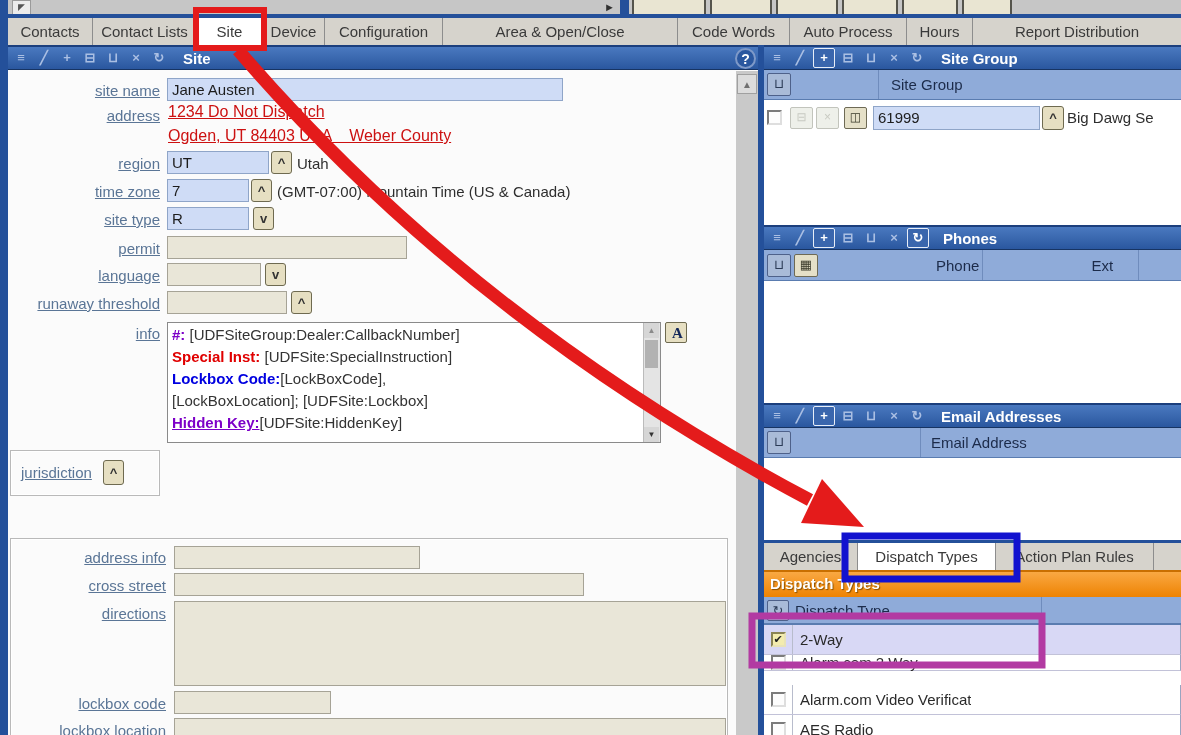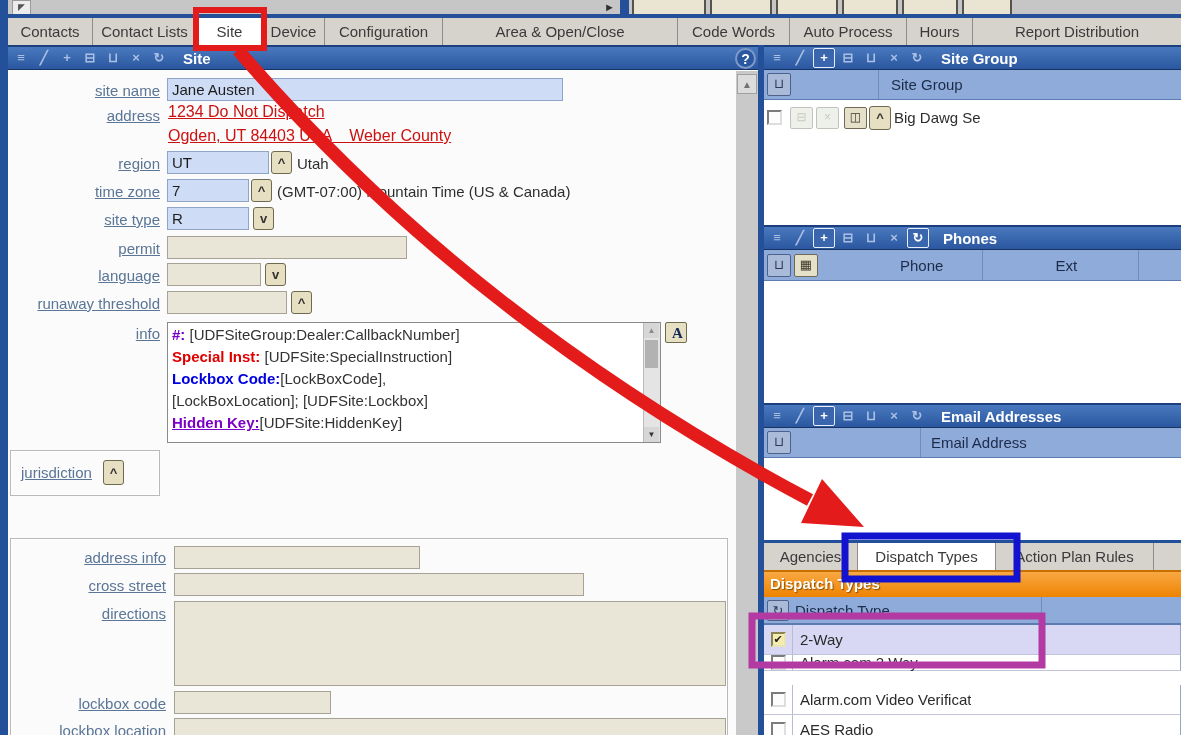--- a/index.html
+++ b/index.html
@@ -198,39 +198,40 @@
     <div class="sect subhead" style="top:25px;height:30px;">
       <div class="sbtn"><span>⊔</span></div>
       <div class="vline" style="left:114px;"></div>
       <span style="margin-left:100px;">Site Group</span>
     </div>
     <div class="sect" style="top:56px;height:33px;display:flex;align-items:center;">
       <span class="cb" style="margin-left:3px;"></span>
       <span class="gbtn dis" style="margin-left:8px;">⊟</span>
       <span class="gbtn dis" style="margin-left:3px;">×</span>
       <span class="gbtn" style="margin-left:5px;">◫</span>
+      <input class="in-blue" style="margin-left: 6px; width: 167px; height: 24px;" value="61999">
       <button class="spin" style="margin-left:2px;width:22px;height:24px;"><span>^</span></button>
       <span class="disp" style="margin-left:3px;">Big Dawg Se</span>
     </div>
 
     <div class="sect phead" style="top:180px;height:25px;">
       <span class="hicon">≡</span>
       <span class="hicon">╱</span>
       <span class="hicon boxed">+</span>
       <span class="hicon">⊟</span>
       <span class="hicon">⊔</span>
       <span class="hicon">×</span>
       <span class="hicon boxed">↻</span>
       <span class="ptitle">Phones</span>
     </div>
     <div class="sect subhead" style="top:205px;height:31px;">
       <div class="sbtn"><span>⊔</span></div>
       <div class="sbtn beige"><span>▦</span></div>
       <div class="vline" style="left:218px;"></div>
-      <span style="margin-left:82px;">Phone</span>
+      <span style="margin-left:118px;">Phone</span>
       <div class="vline" style="left:374px;"></div>
       <span style="margin-left:112px;">Ext</span>
     </div>
 
     <div class="sect phead" style="top:358px;height:25px;">
       <span class="hicon">≡</span>
       <span class="hicon">╱</span>
       <span class="hicon boxed">+</span>
       <span class="hicon">⊟</span>
       <span class="hicon">⊔</span>

